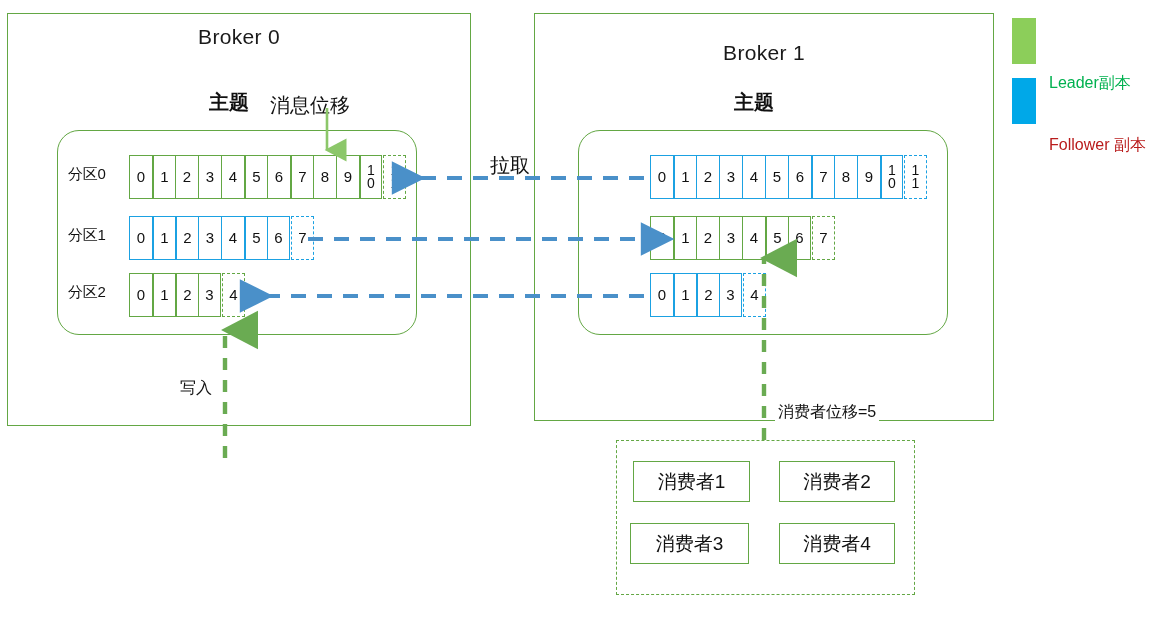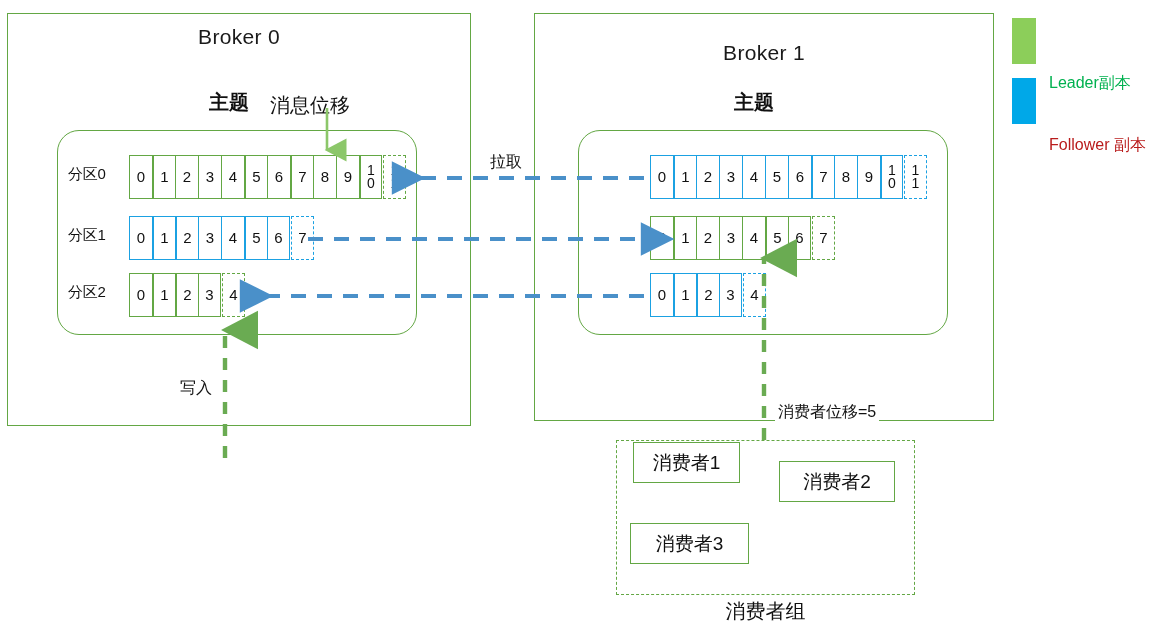--- a/index.html
+++ b/index.html
@@ -254,27 +254,27 @@
       <div class="cell b">0</div>
       <div class="cell bt">1</div>
       <div class="cell bt">2</div>
       <div class="cell b last-b">3</div>
       <div class="cell dash-b">4</div>
     </div>
 
   <div class="conn-label" style="left:177px; top:378px; font-size:16px;">写入</div>
 
   <div class="cg-box" style="left:616px; top:440px; width:299px; height:155px;"></div>
-  <div class="plain-box" style="left:633px; top:442px; width:107px; height:41px;">消费者1</div>
+  <div class="plain-box" style="left:633px; top:461px; width:117px; height:41px;">消费者1</div>
   <div class="plain-box" style="left:779px; top:461px; width:116px; height:41px;">消费者2</div>
   <div class="plain-box" style="left:630px; top:523px; width:119px; height:41px;">消费者3</div>
-  <div class="cg-caption" style="left:616px; top:598px; width:299px;">消费者组</div>
+  <div class="plain-box" style="left:779px; top:523px; width:116px; height:41px;">消费者4</div>
 
   <div class="conn-label" style="left:775px; top:382px; font-size:16px;margin-top:20px;">消费者位移=5</div>
-  <div class="conn-label" style="left:487px; top:152px; font-size:16px;">拉取</div>
+  <div class="conn-label" style="left:487px; top:152px; font-size:20px;">拉取</div>
 
   <div class="legend-swatch" style="left:1012px; top:18px; background:#8CCE5A;"></div>
   <div class="legend-text" style="left:1049px; top:26px; color:#00b14f;">Leader副本</div>
   <div class="legend-swatch" style="left:1012px; top:78px; background:#00A8E8;"></div>
   <div class="legend-text" style="left:1049px; top:88px; color:#b91c1c;">Follower 副本</div>
 
   <svg class="overlay" viewBox="0 0 1173 634">
     <defs>
       <marker id="ah-blue-l" markerWidth="9" markerHeight="9" refX="7.5" refY="4.5" orient="auto" markerUnits="strokeWidth">
         <path d="M8.5,0.5 L8.5,8.5 L0.5,4.5 Z" fill="#4a90c9"></path>

